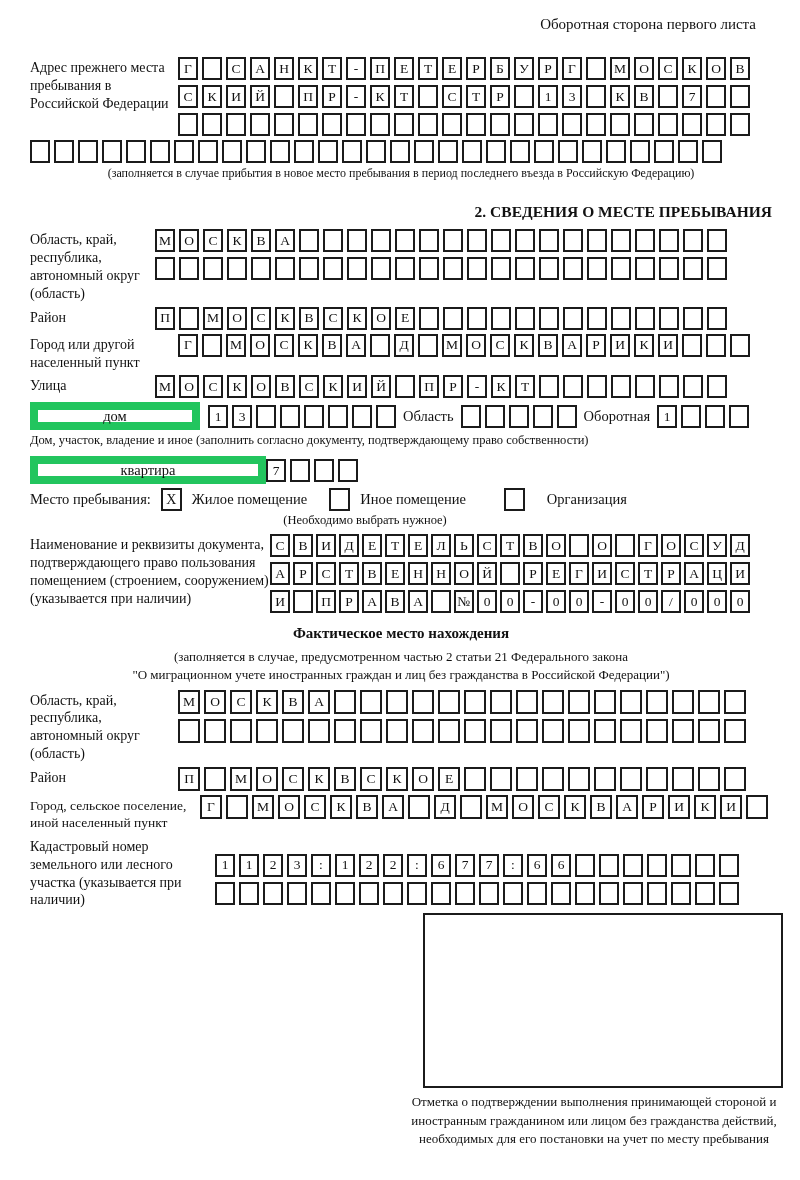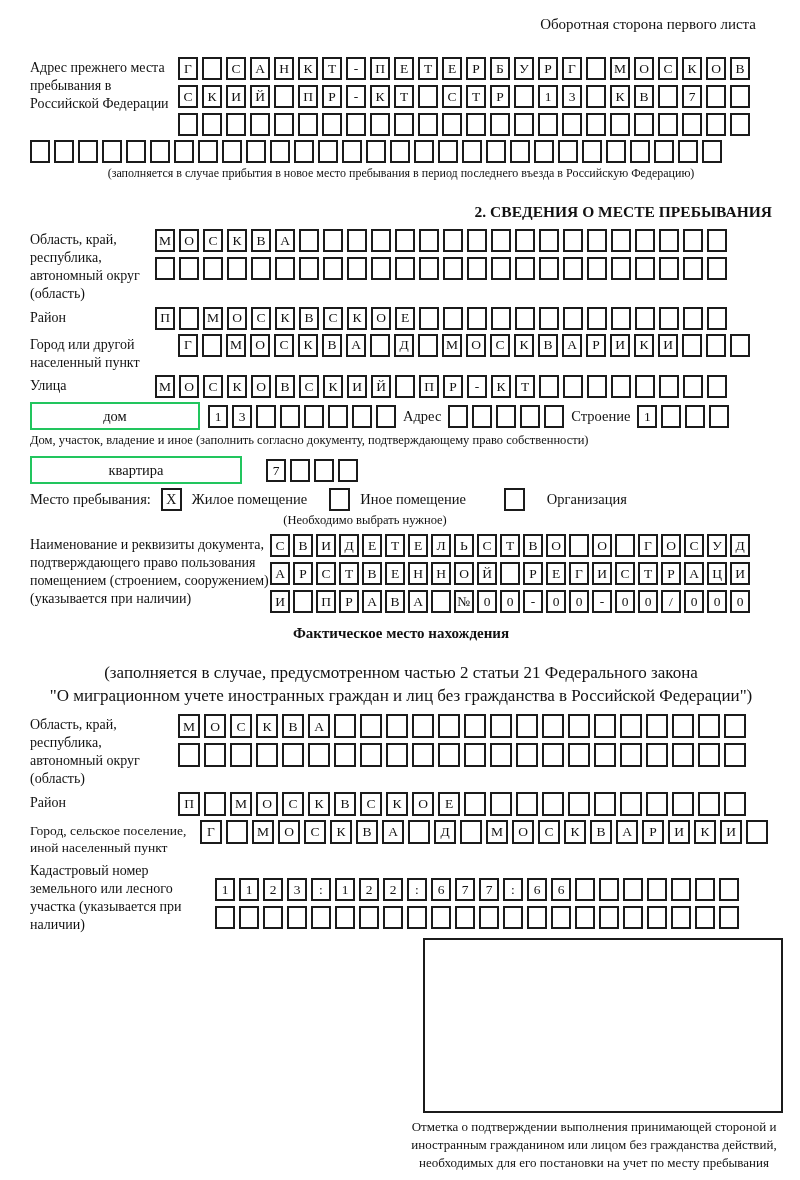--- a/index.html
+++ b/index.html
@@ -22,38 +22,38 @@
   }
   .cell.lg{width:22px;height:24px;}
   .note{font-size:12px;text-align:center;margin:3px 0 22px;}
   .sec-title{text-align:right;font-weight:bold;font-size:15.5px;margin:9px 0 8px;}
 
   .w125{width:125px;} .w148{width:148px;}
   .w170{width:170px;} .w185{width:185px;} .w240{width:240px;}
 
   .domrow{display:flex;align-items:center;margin-bottom:3px;}
   .widebox{
-    box-sizing:border-box;border:2px solid #22c55e;height:28px;
+    box-sizing:border-box;border:8px solid #22c55e;height:28px;
     display:flex;align-items:center;justify-content:center;font-size:14.5px;background:#fff;
   }
   .dombox{width:170px;margin-right:8px;}
-  .kvbox{width:212px;margin-right:24px;text-align:center;}
+  .kvbox{width:236px;margin-right:0;text-align:center;}
   .inline-label{font-size:14.5px;padding:0 7px;white-space:nowrap;}
   .small-note{font-size:12.5px;margin:1px 0 8px;}
 
   .chkrow{display:flex;align-items:center;margin:4px 0 2px;}
   .chk{
     box-sizing:border-box;width:21px;height:23px;border:2px solid #1b1b1b;
     display:inline-flex;align-items:center;justify-content:center;font-size:14px;background:#fff;
   }
   .chklabel{font-size:14.5px;margin:0 10px 0 10px;white-space:nowrap;}
   .chknote{font-size:12.5px;text-align:center;width:300px;margin-left:185px;margin-bottom:6px;}
 
-  .fact-title{text-align:center;font-weight:bold;font-size:15px;margin:12px 0 20px;}
-  .fact-note{text-align:center;font-size:17px;line-height:1.35;margin-bottom:6px;}
+  .fact-title{text-align:center;font-weight:bold;font-size:15px;margin:12px 0 6px;}
+  .fact-note{text-align:center;font-size:13px;line-height:1.35;margin-bottom:6px;}
 
   .pt18{padding-top:18px;}
 
   .stamp-wrap{margin-left:365px;width:398px;margin-top:1px;}
   .stamp-box{box-sizing:border-box;width:360px;height:175px;border:2px solid #1b1b1b;margin-left:28px;background:#fff;}
   .stamp-caption{font-size:13px;line-height:1.4;text-align:center;margin-top:5px;}
 </style>
 </head>
 <body>
 
@@ -334,29 +334,29 @@
     <div class="cells">
         <span class="cell">1</span>
         <span class="cell">3</span>
         <span class="cell"></span>
         <span class="cell"></span>
         <span class="cell"></span>
         <span class="cell"></span>
         <span class="cell"></span>
         <span class="cell"></span>
       </div>
-    <span class="inline-label">Адрес</span>
-    <div class="cells">
-        <span class="cell"></span>
-        <span class="cell"></span>
-        <span class="cell"></span>
-        <span class="cell"></span>
-        <span class="cell"></span>
-      </div>
-    <span class="inline-label">Строение</span>
+    <span class="inline-label">Область</span>
+    <div class="cells">
+        <span class="cell"></span>
+        <span class="cell"></span>
+        <span class="cell"></span>
+        <span class="cell"></span>
+        <span class="cell"></span>
+      </div>
+    <span class="inline-label">Оборотная</span>
     <div class="cells">
         <span class="cell">1</span>
         <span class="cell"></span>
         <span class="cell"></span>
         <span class="cell"></span>
       </div>
   </div>
   <div class="small-note">Дом, участок, владение и иное (заполнить согласно документу, подтверждающему право собственности)</div>
 
   <div class="domrow">

